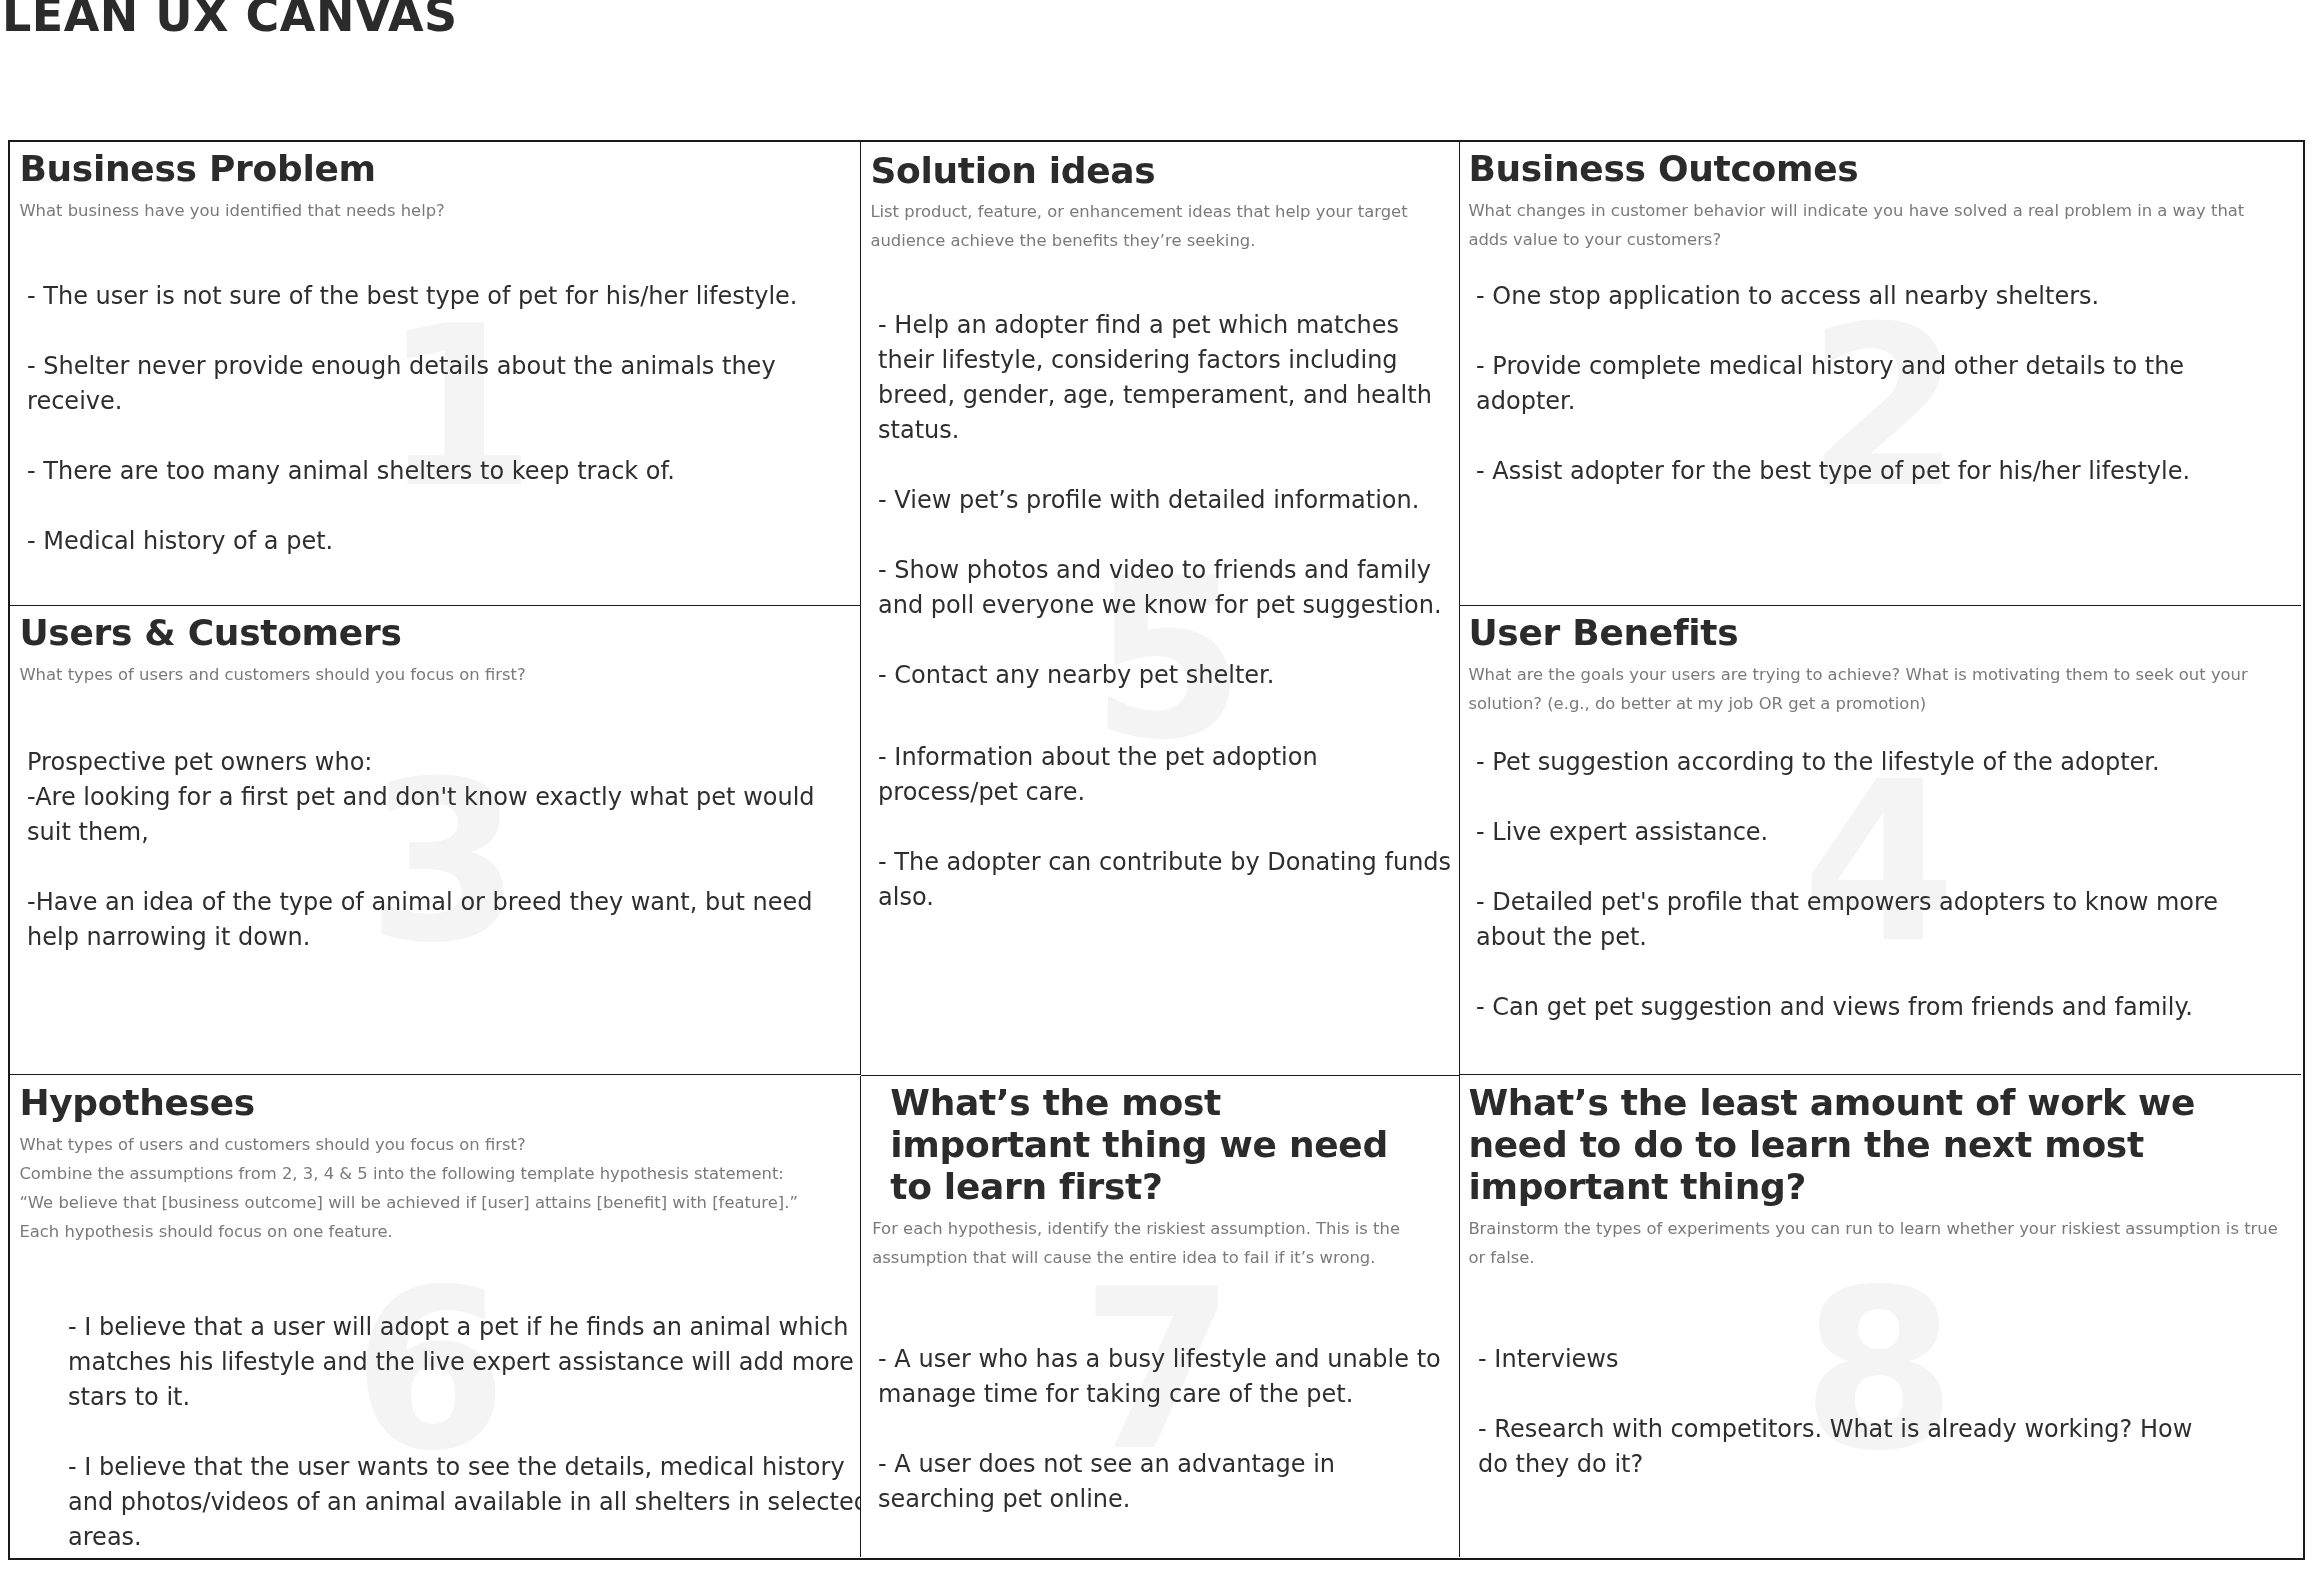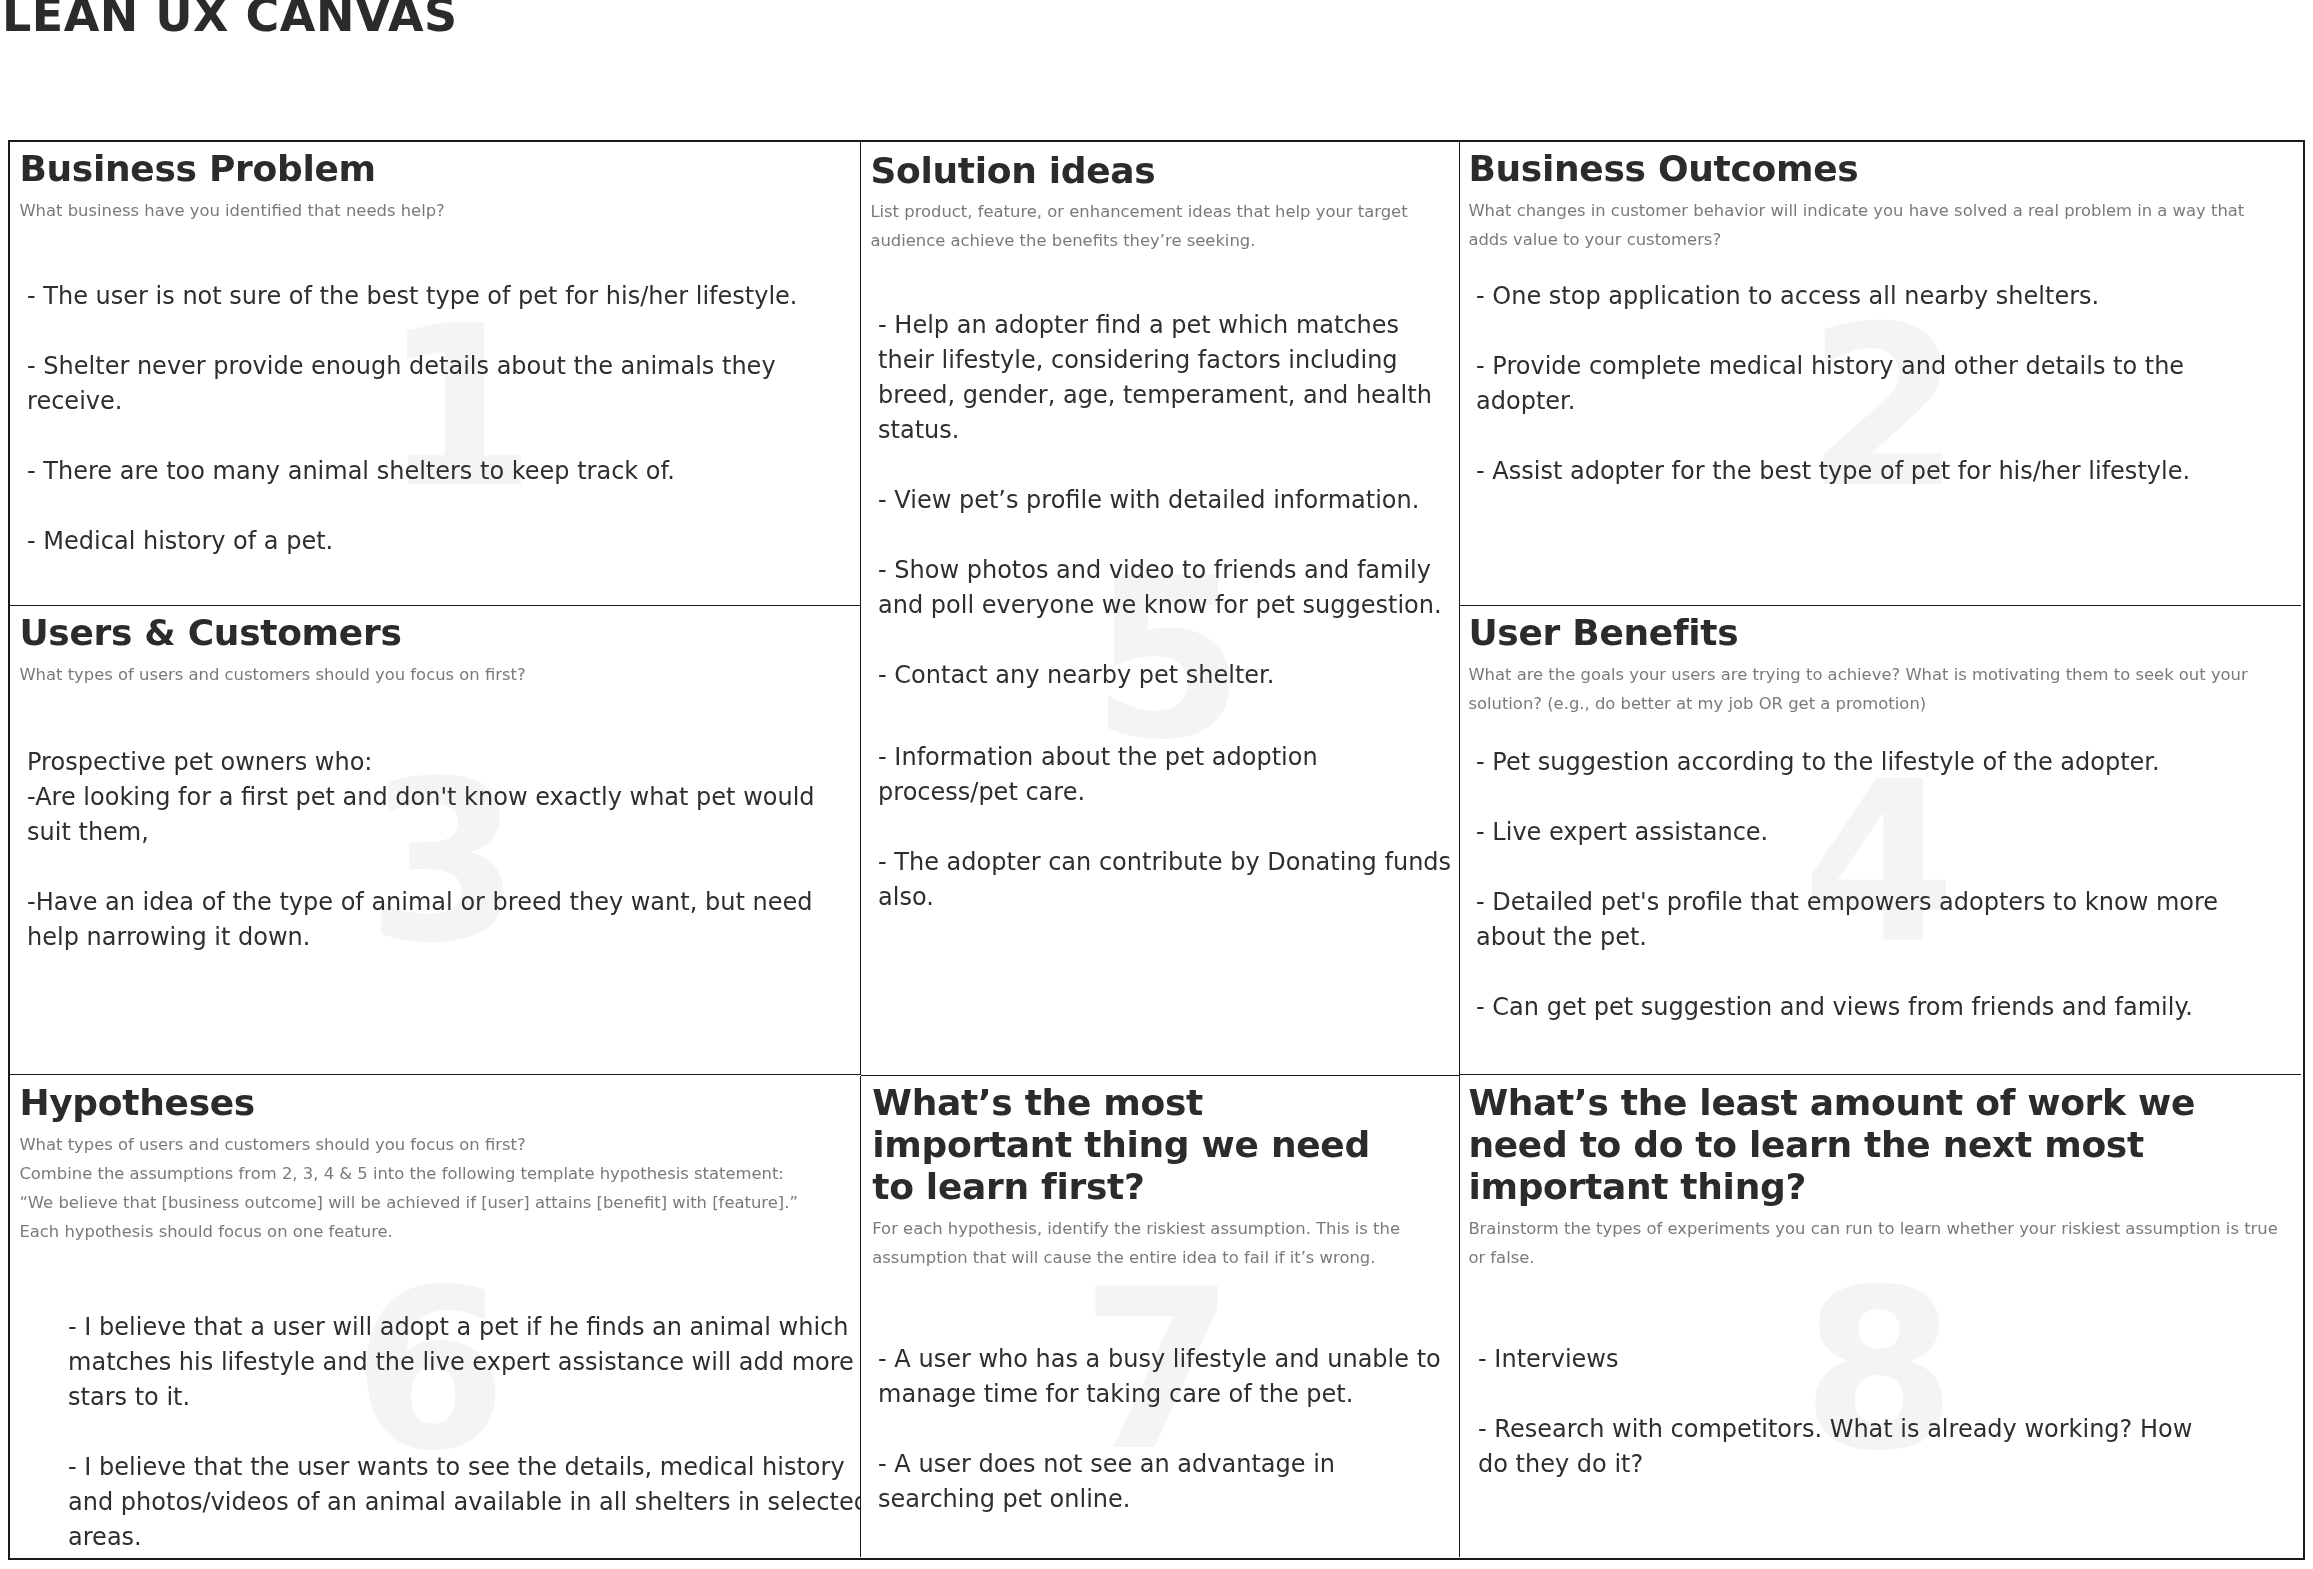--- a/index.html
+++ b/index.html
@@ -87,21 +87,21 @@
         <p class="body" style="margin-top:35px;">- Contact any nearby pet shelter.</p>
         <p class="body" style="margin-top:47px;">- Information about the pet adoption process/pet care.</p>
         <p class="body" style="margin-top:35px;">- The adopter can contribute by Donating funds also.</p>
       </div>
     </div>
   </section>
 
   <section class="cell b-right" style="left:851px; top:934px; width:599px; height:481px;">
     <div class="watermark" style="left:220px; top:183px;">7</div>
     <div class="cell-inner" style="padding:5.8px 0 0 11.6px;">
-      <h2 style="width:541px;">What’s the most important thing we need to learn first?</h2>
+      <h2 style="width:541px;margin-left:18px;">What’s the most important thing we need to learn first?</h2>
       <p class="sub" style="width:574px;">For each hypothesis, identify the riskiest assumption. This is the assumption that will cause the entire idea to fail if it’s wrong.</p>
       <div style="margin-top:70px; padding-left:5.8px; width:579px;">
         <p class="body">- A user who has a busy lifestyle and unable to manage time for taking care of the pet.</p>
         <p class="body" style="margin-top:35px;">- A user does not see an advantage in searching pet online.</p>
       </div>
     </div>
   </section>
 
   <section class="cell b-bottom" style="left:1449px; top:0; width:842px; height:464px;">
     <div class="watermark" style="left:348px; top:154px;">2</div>

